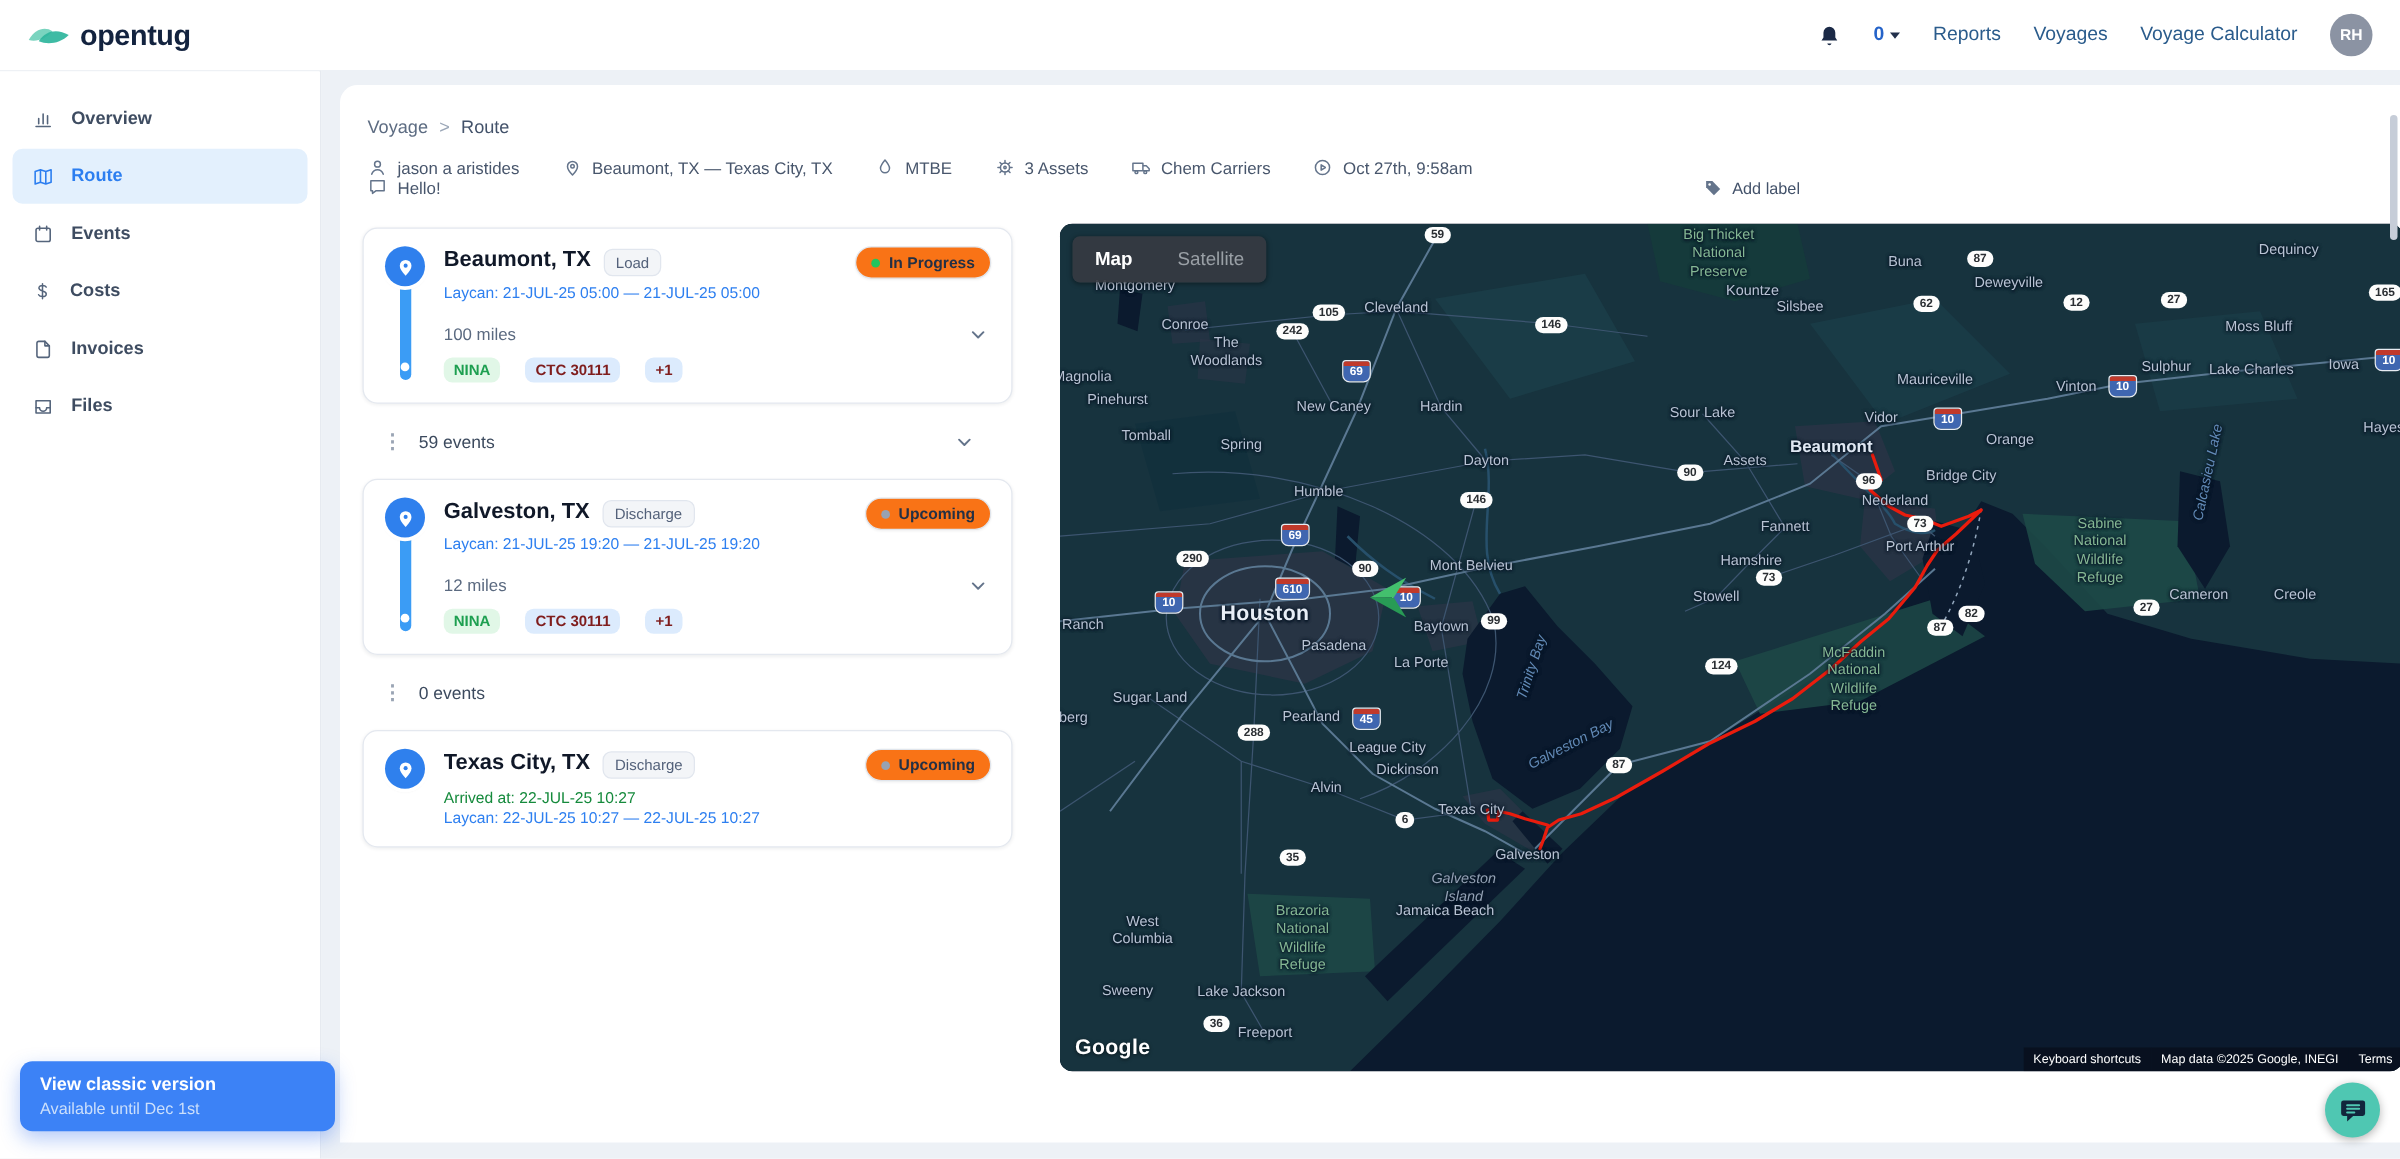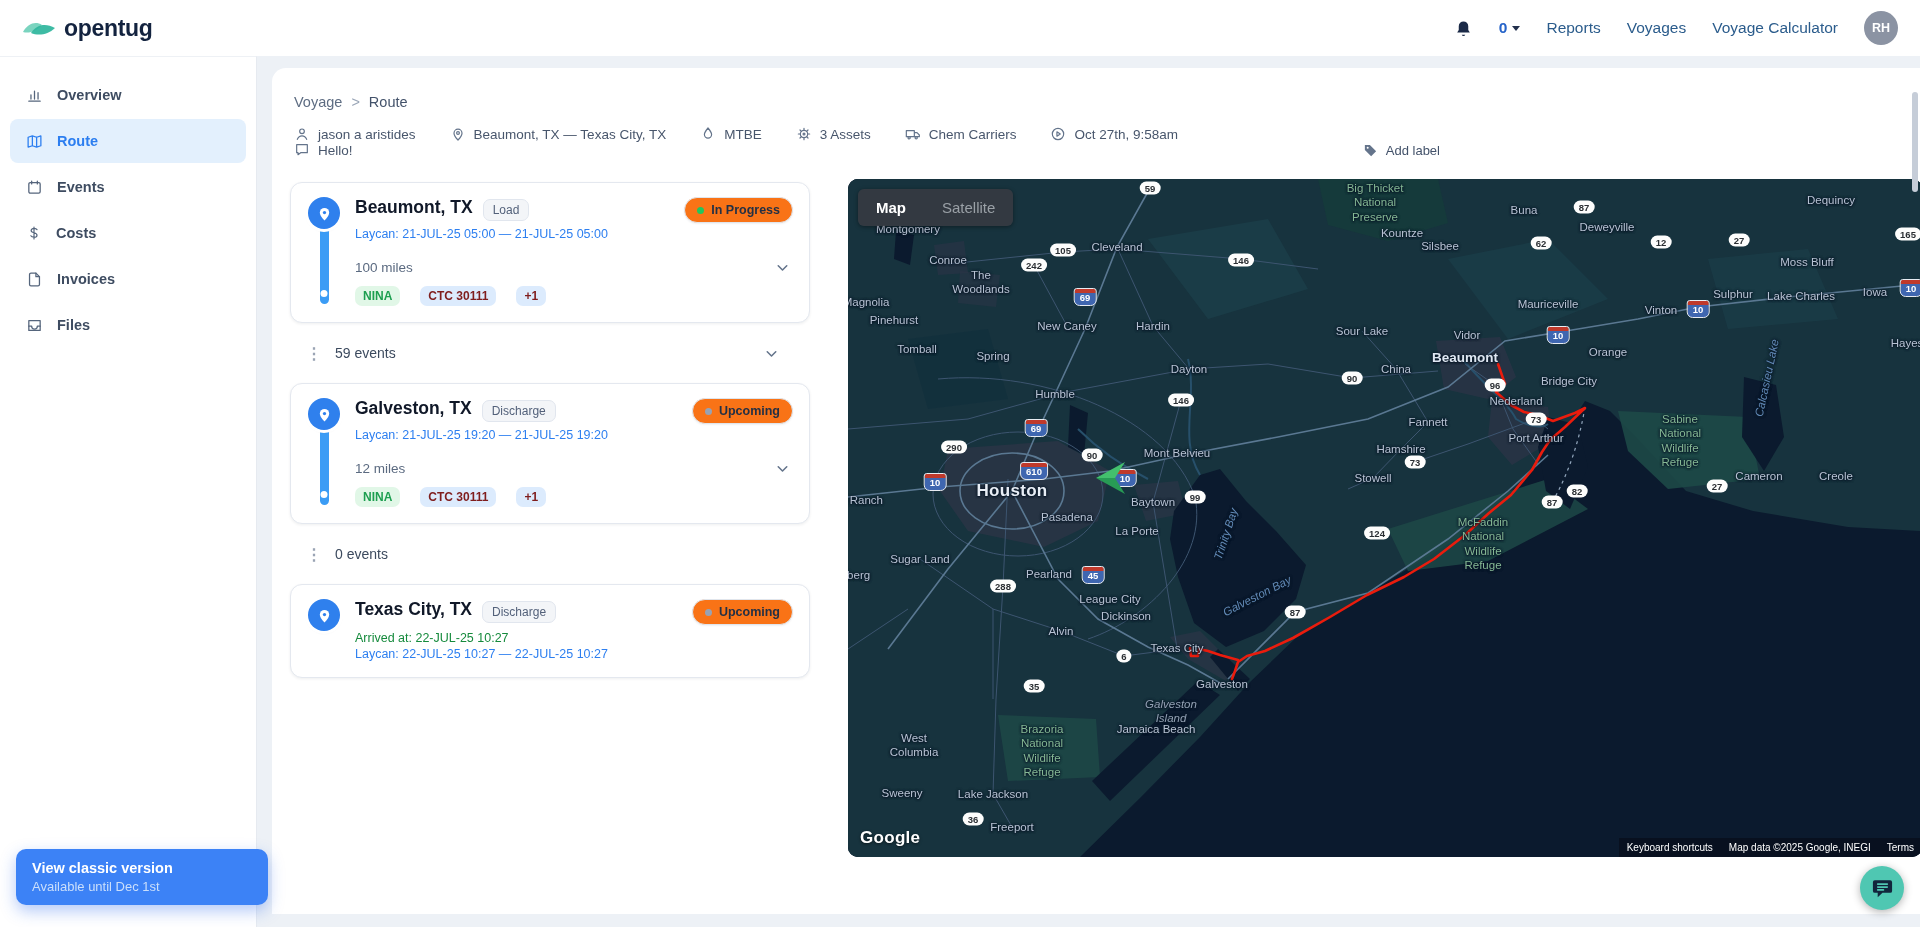--- a/index.html
+++ b/index.html
@@ -480,24 +480,24 @@
           <div class="mlabel town" style="left: 145px; top: 177px;">Spring</div>
           <div class="mlabel town" style="left: 69px; top: 170px;">Tomball</div>
           <div class="mlabel town" style="left: 207px; top: 215px;">Humble</div>
           <div class="mlabel town" style="left: 514px; top: 152px;">Sour Lake</div>
           <div class="mlabel town" style="left: 700px; top: 125px;">Mauriceville</div>
           <div class="mlabel town" style="left: 813px; top: 131px;">Vinton</div>
           <div class="mlabel town" style="left: 885px; top: 115px;">Sulphur</div>
           <div class="mlabel town" style="left: 953px; top: 117px;">Lake Charles</div>
           <div class="mlabel town" style="left: 1027px; top: 113px;">Iowa</div>
           <div class="mlabel town" style="left: 1059px; top: 164px;">Hayes</div>
-          <div class="mlabel town" style="left: 619px; top: 156px;">Vidor</div>
+          <div class="mlabel town" style="left: 657px; top: 156px;">Vidor</div>
           <div class="mlabel town" style="left: 760px; top: 173px;">Orange</div>
           <div class="mlabel city" style="left: 617px; top: 179px;">Beaumont</div>
-          <div class="mlabel town" style="left: 548px; top: 190px;">China</div>
+          <div class="mlabel town" style="left: 548px; top: 190px;">Assets</div>
           <div class="mlabel town" style="left: 305px; top: 147px;">Hardin</div>
           <div class="mlabel town" style="left: 341px; top: 190px;">Dayton</div>
           <div class="mlabel town" style="left: 668px; top: 222px;">Nederland</div>
           <div class="mlabel town" style="left: 721px; top: 202px;">Bridge City</div>
           <div class="mlabel town" style="left: 580px; top: 243px;">Fannett</div>
           <div class="mlabel town" style="left: 553px; top: 270px;">Hamshire</div>
           <div class="mlabel town" style="left: 688px; top: 259px;">Port Arthur</div>
           <div class="mlabel town" style="left: 525px; top: 299px;">Stowell</div>
           <div class="mlabel town" style="left: 329px; top: 274px;">Mont Belvieu</div>
           <div class="mlabel park" style="left: 832px; top: 262px;">Sabine

